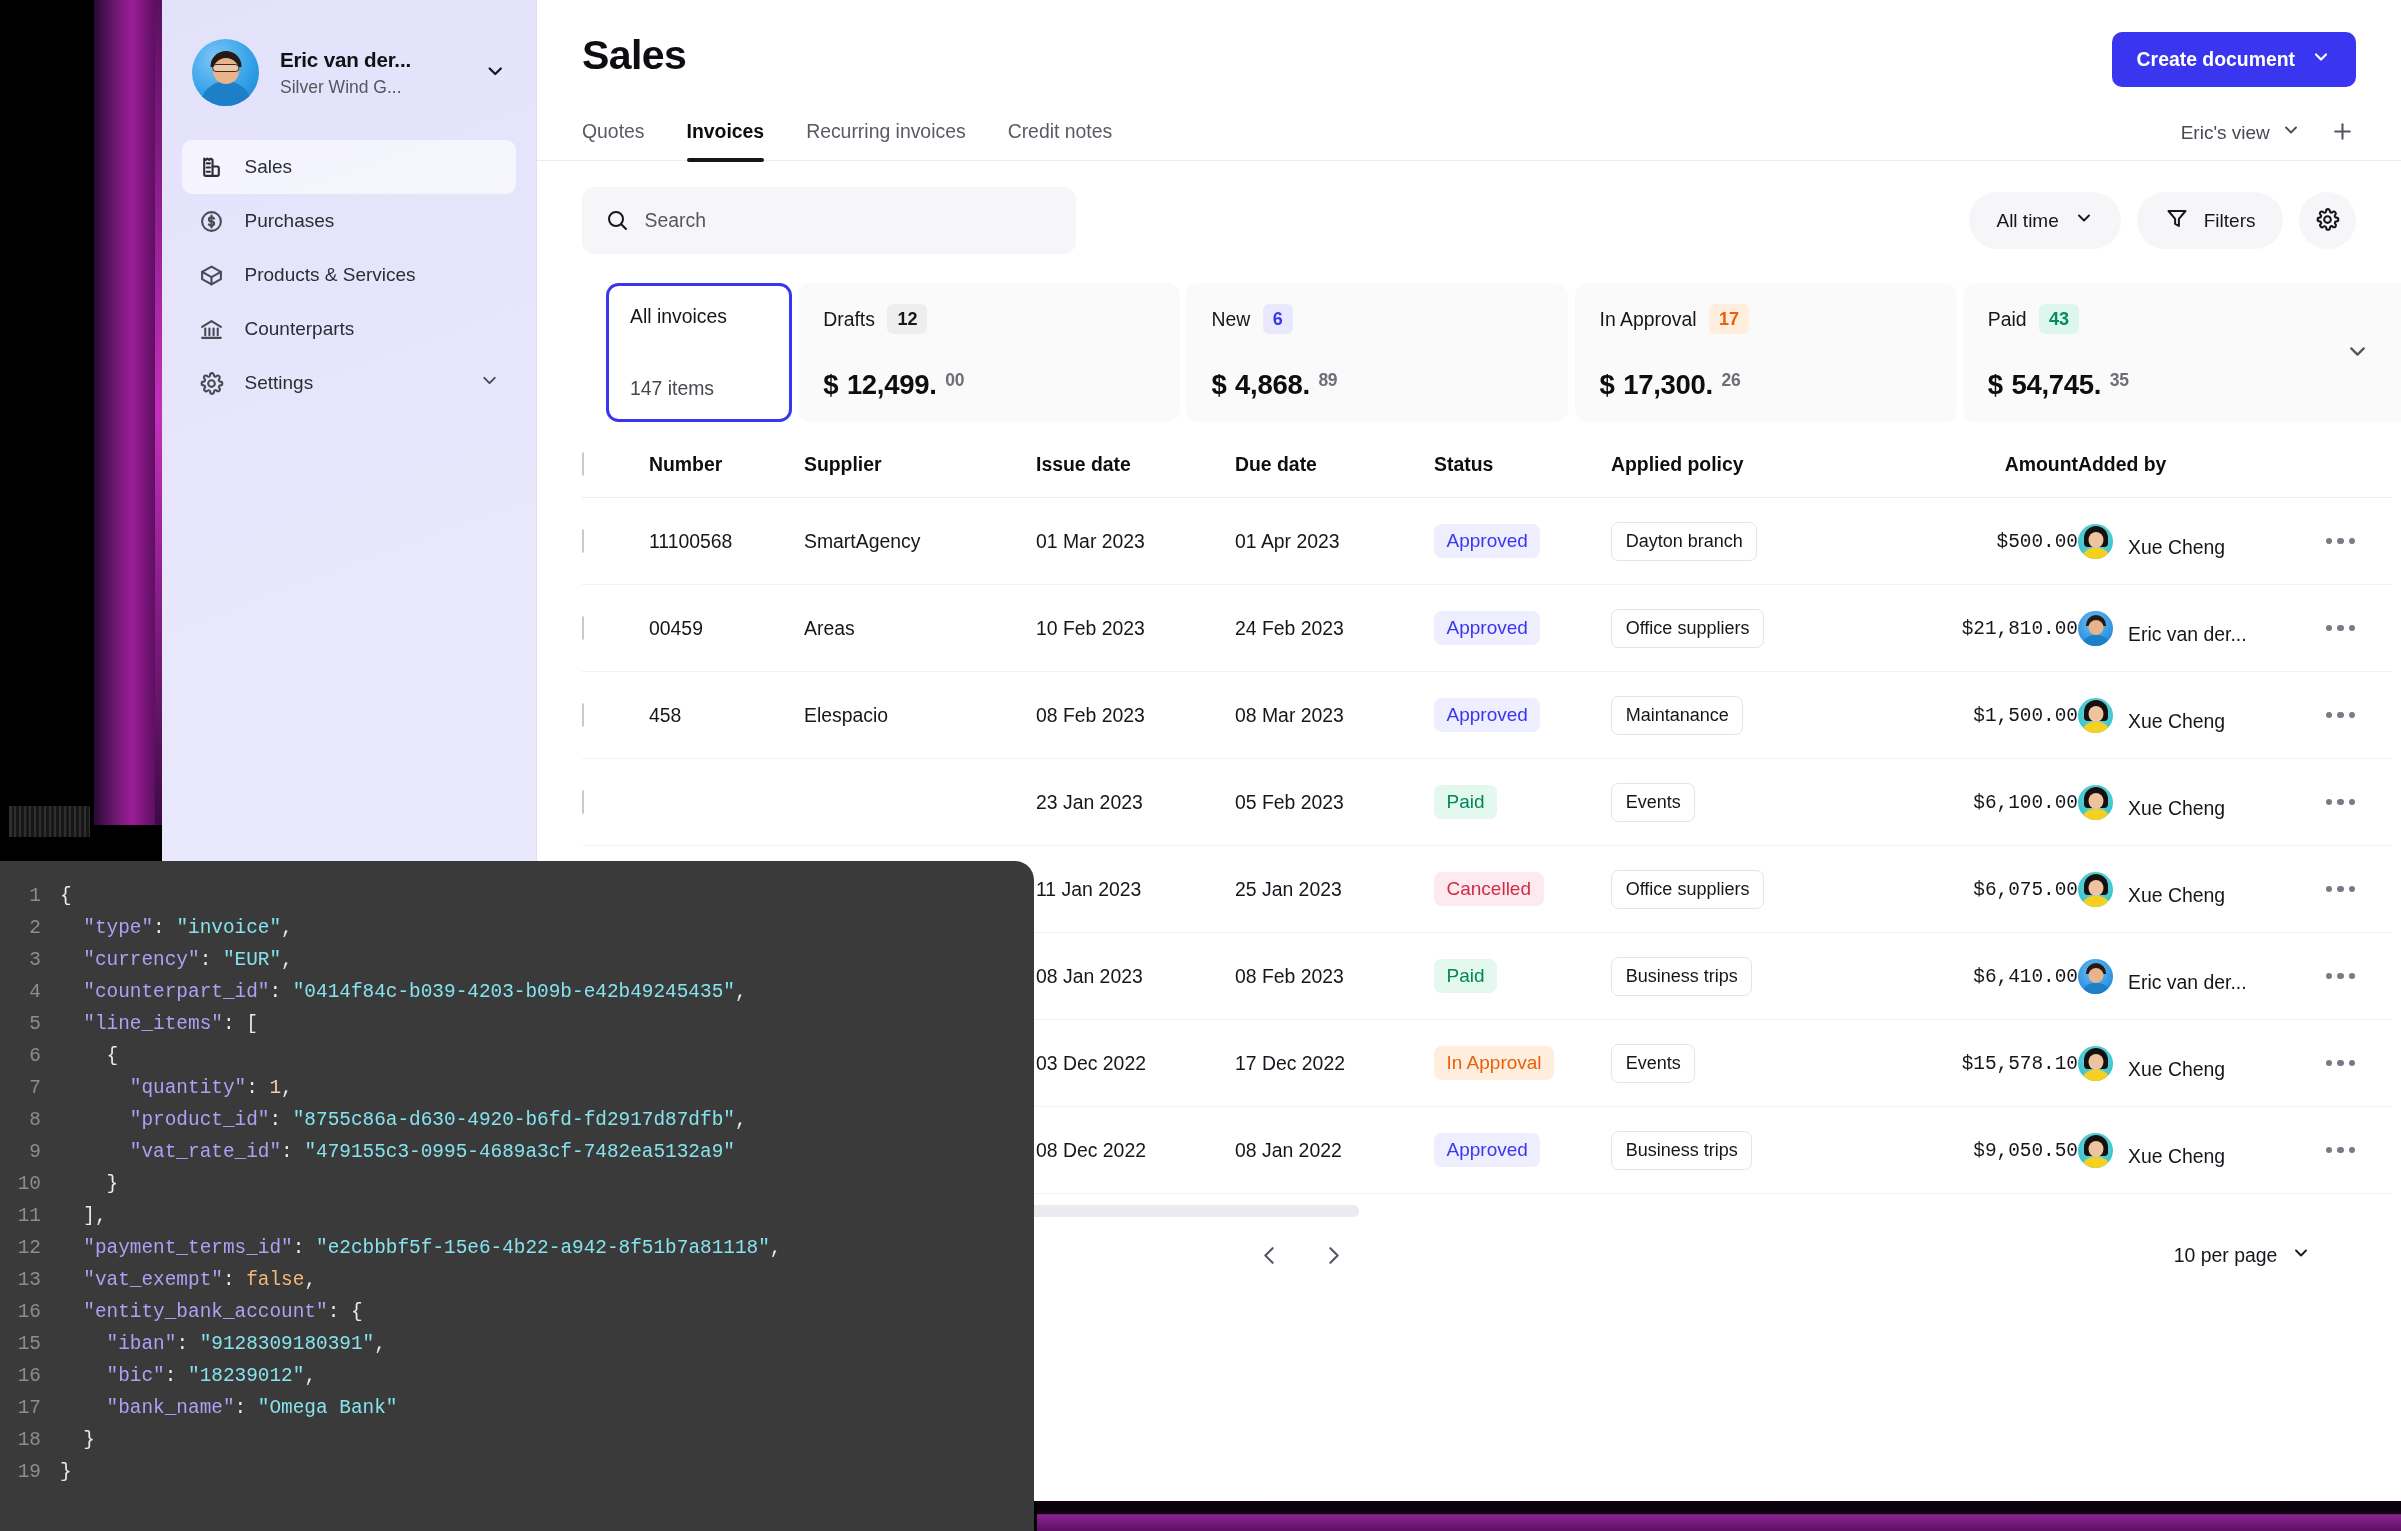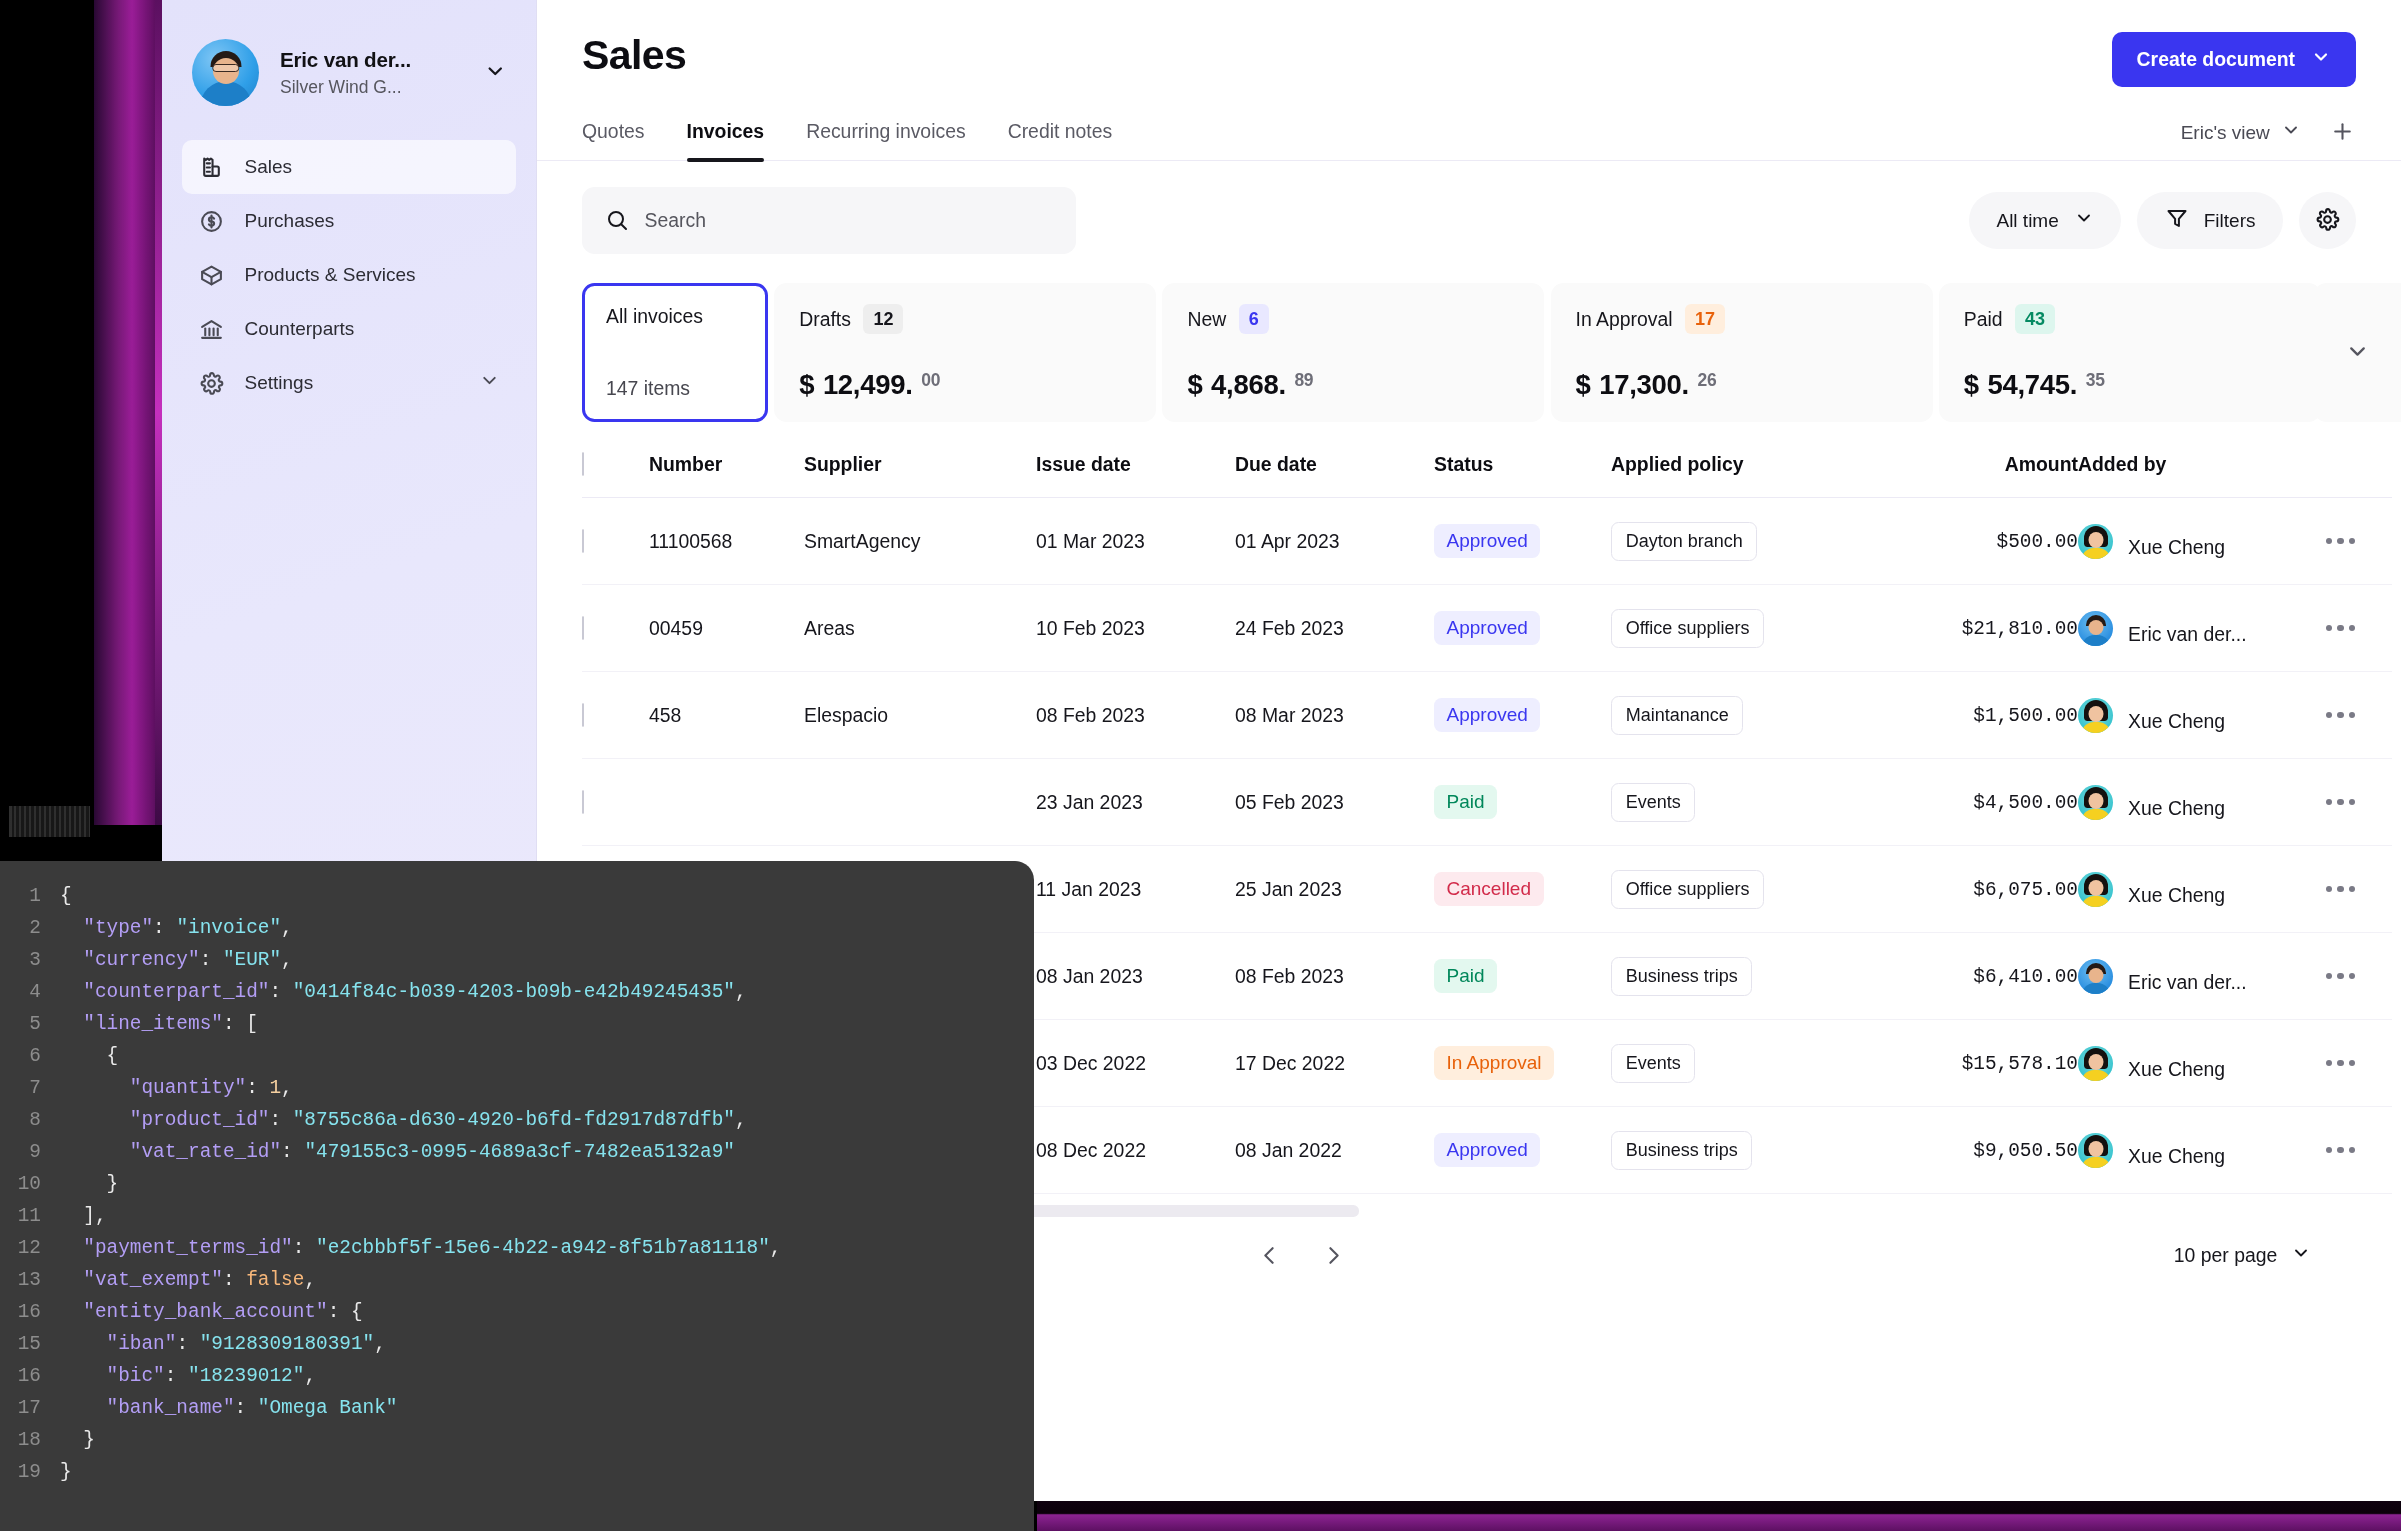--- a/index.html
+++ b/index.html
@@ -192,21 +192,21 @@
     white-space:nowrap;
   }
   .icon-btn {
     width: 57px; height: 57px; border-radius: 624px; background:#f6f6f8;
     display:flex; align-items:center; justify-content:center; cursor:pointer;
   }
 
   
   .cards {
     display:flex; gap: 6.2px; align-items:flex-start;
-    padding: 29px 0 0 45px; position:relative;
+    padding: 29px 0 0 69px; position:relative;
   }
   .card {
     background:#fafafa; border-radius: 12.5px;
     width: 382px; height: 139px; padding: 21px 25px;
     display:flex; flex-direction:column; justify-content:space-between;
     flex:none; cursor:pointer;
   }
   .card.selected {
     background:#fff; border: 3.1px solid #3a36f0;
     width: 186px; padding: 19px 21px;
@@ -667,21 +667,21 @@
               </td>
             </tr>
             <tr>
               <td class="col-cb"><span class="cb"></span></td>
               <td class="col-num"></td>
               <td class="col-sup"></td>
               <td class="col-iss">23 Jan 2023</td>
               <td class="col-due">05 Feb 2023</td>
               <td class="col-sta"><span class="status" style="color:#00875a;background:#e3f8ef">Paid</span></td>
               <td class="col-pol"><span class="chip">Events</span></td>
-              <td class="col-amt"><span class="amt">$4,500.00</span></td>
+              <td class="col-amt"><span class="amt">$6,100.00</span></td>
               <td class="col-add">
                 <span class="addedby">
                   <span class="avatar-sm av-xue">
                     <span class="b"></span>
                     <span class="h"></span>
                     <span class="f"></span>
                   </span>
                   <span>Xue Cheng</span>
                 </span>
               </td>

